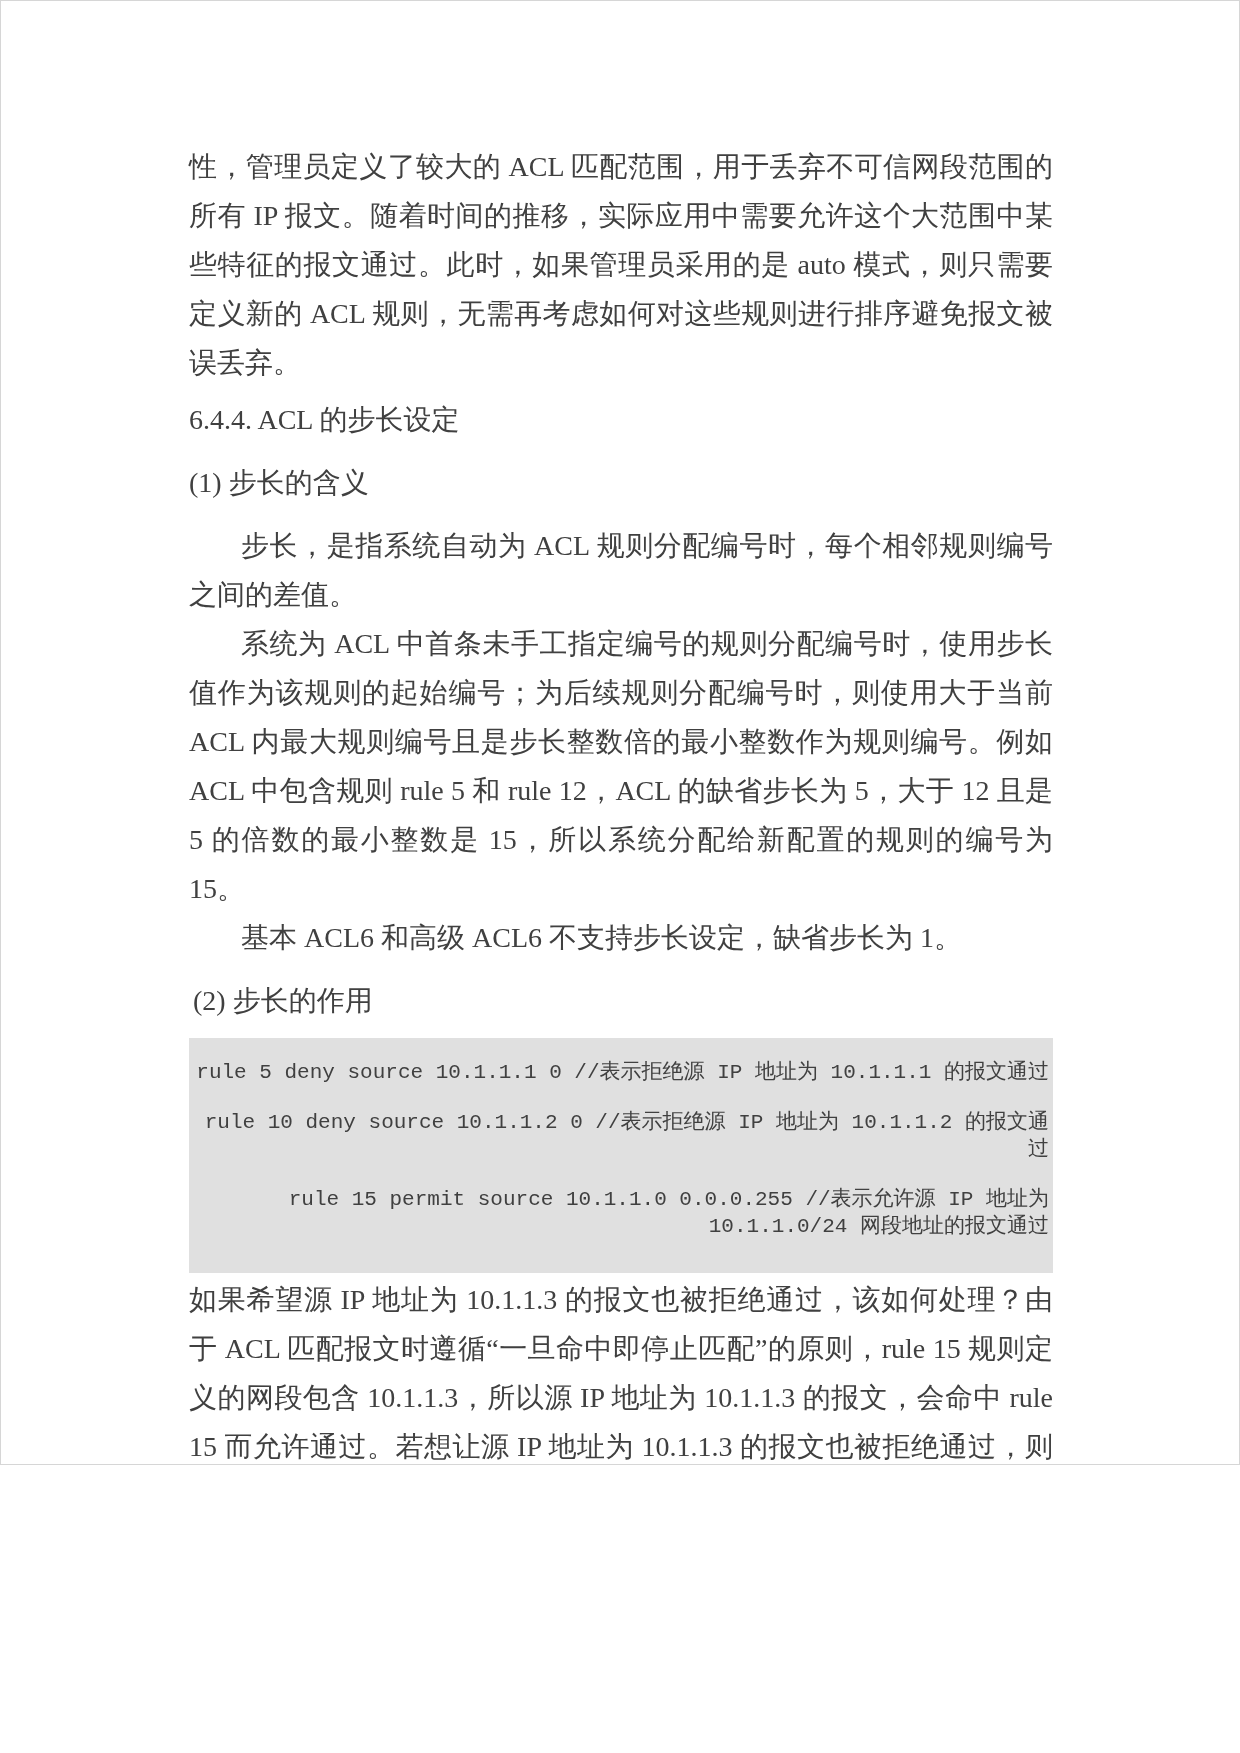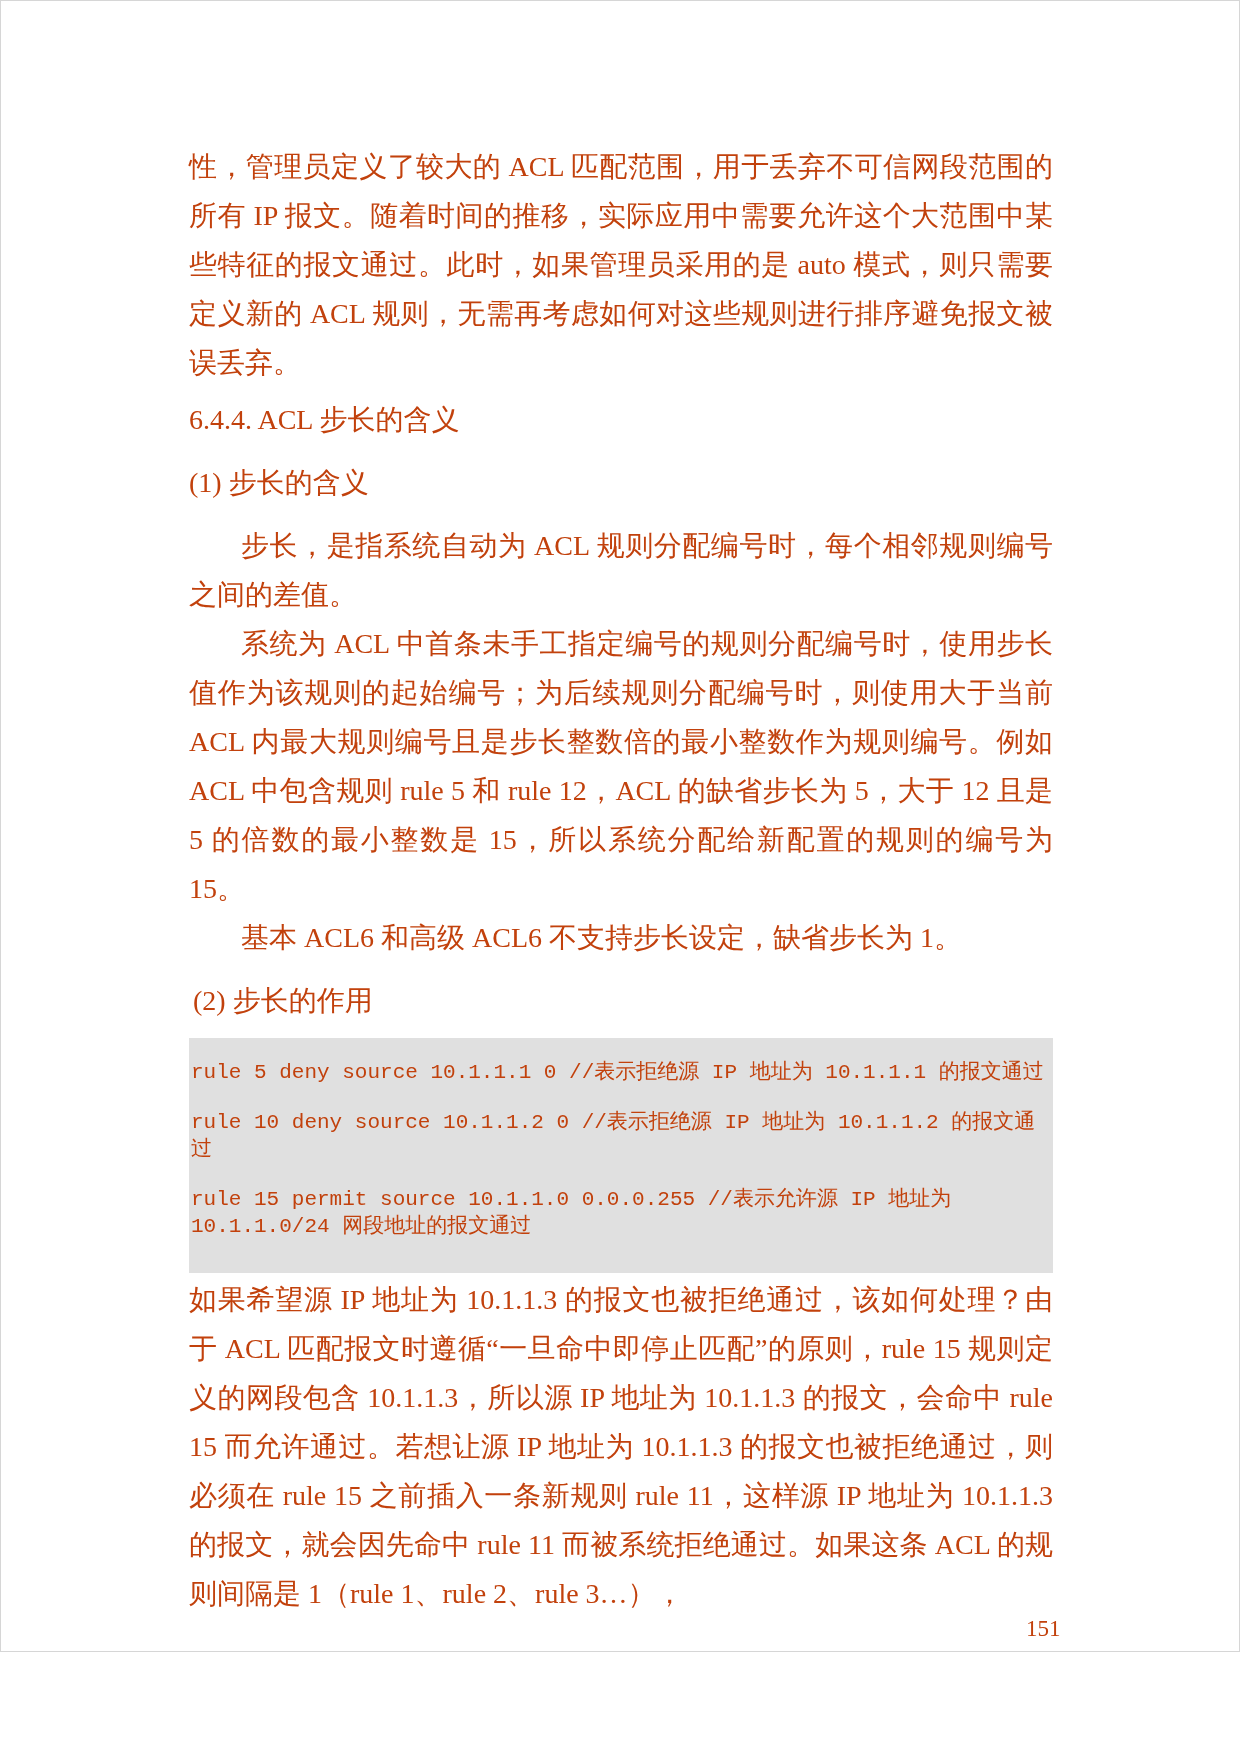--- a/index.html
+++ b/index.html
@@ -1,24 +1,24 @@
 <!DOCTYPE html>
 <html lang="zh"><head>
 <meta charset="utf-8">
 <style>
   html,body{margin:0;padding:0;background:#ffffff;}
   .page{
     position:relative;
     width:1240px;
-    height:1652px;
+    height:1465px;
     background:#ffffff;
     box-shadow: inset 0 0 0 1px #d6d6d6;
     overflow:hidden;
     font-family:"Liberation Serif","DejaVu Serif",serif;
-    color:#c2410c;
+    color:#404040;
   }
   .content{
     position:absolute;
     left:189px;
     top:142px;
     width:864px;
   }
   .content p{
     margin:0;
     font-size:28px;
@@ -40,42 +40,42 @@
   .codeblock{
     margin:13px 0 2px 0;
     background:#e0e0e0;
     padding:21px 4px 21px 2px;
   }
   .codeblock p{
     font-family:"Liberation Mono","DejaVu Sans Mono",monospace;
     font-size:21px;
     line-height:27px;
     margin:0 0 23px 0;
-    text-align:left;
+    text-align:right;
     text-indent:0;
   }
   .codeblock p:last-child{ margin-bottom:12px; }
   .page-number{
     position:absolute;
     left:1026px;
     top:1616px;
     font-size:23px;
     line-height:26px;
     text-align:center;
   }
 </style>
 </head>
 <body>
 
 <div class="page">
   <div class="content">
 
     <p>性，管理员定义了较大的 ACL 匹配范围，用于丢弃不可信网段范围的所有 IP 报文。随着时间的推移，实际应用中需要允许这个大范围中某些特征的报文通过。此时，如果管理员采用的是 auto 模式，则只需要定义新的 ACL 规则，无需再考虑如何对这些规则进行排序避免报文被误丢弃。</p>
 
-    <h3 class="sec">6.4.4. ACL 步长的含义</h3>
+    <h3 class="sec">6.4.4. ACL 的步长设定</h3>
 
     <h4 class="sub sub1">(1) 步长的含义</h4>
 
     <p class="indent">步长，是指系统自动为 ACL 规则分配编号时，每个相邻规则编号之间的差值。</p>
 
     <p class="indent">系统为 ACL 中首条未手工指定编号的规则分配编号时，使用步长值作为该规则的起始编号；为后续规则分配编号时，则使用大于当前 ACL 内最大规则编号且是步长整数倍的最小整数作为规则编号。例如 ACL 中包含规则 rule 5 和 rule 12，ACL 的缺省步长为 5，大于 12 且是 5 的倍数的最小整数是 15，所以系统分配给新配置的规则的编号为 15。</p>
 
     <p class="indent">基本 ACL6 和高级 ACL6 不支持步长设定，缺省步长为 1。</p>
 
     <h4 class="sub sub2">(2) 步长的作用</h4>

